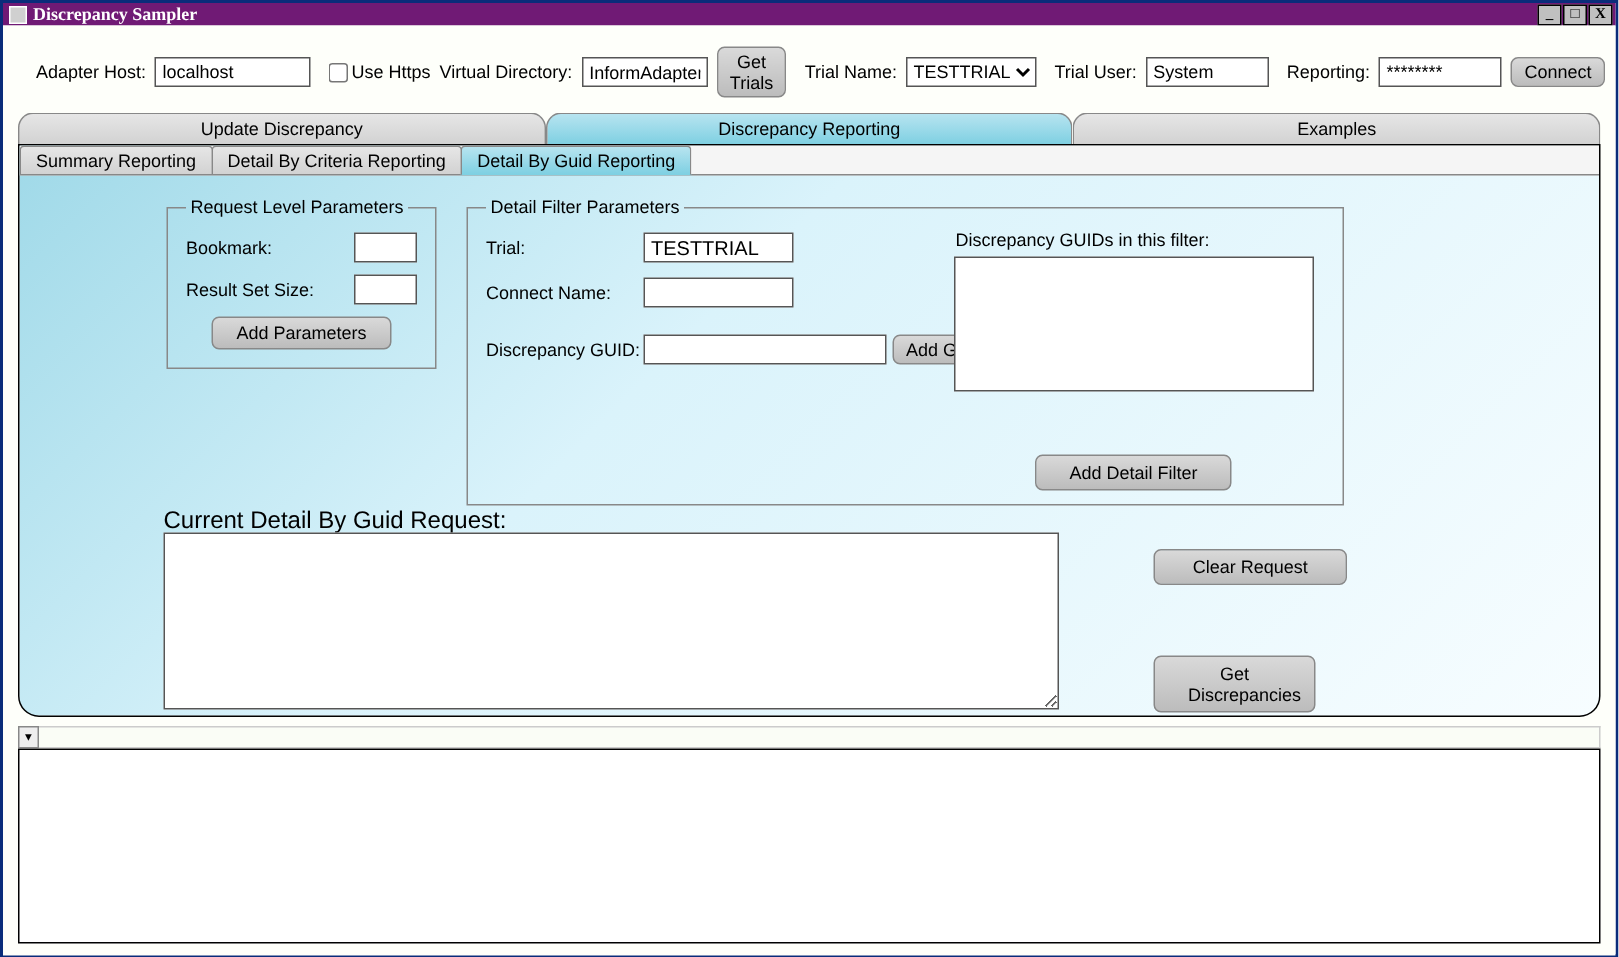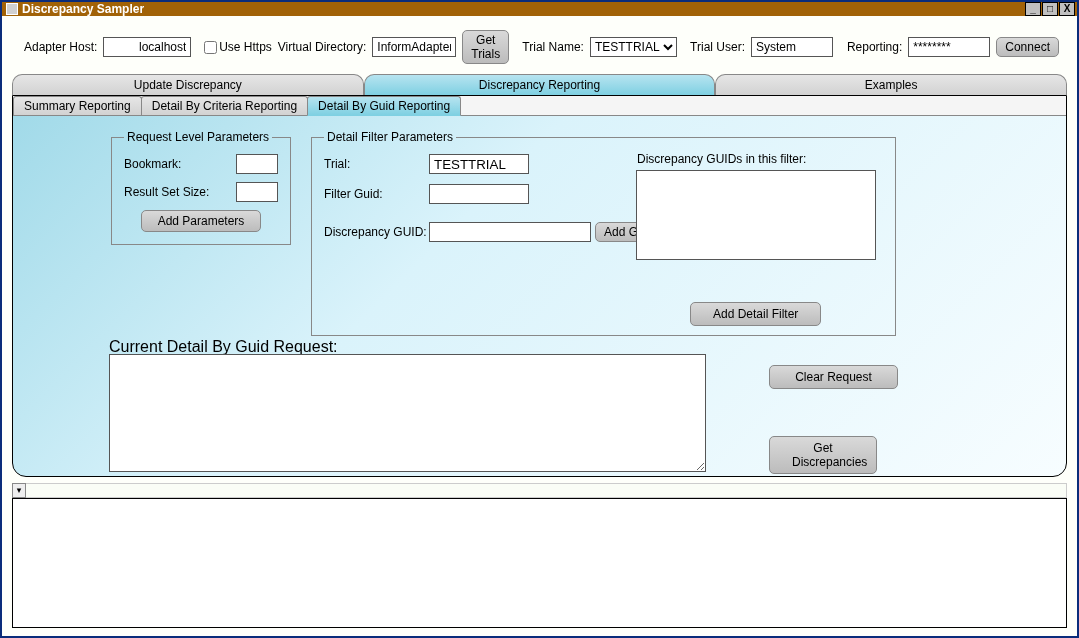--- a/index.html
+++ b/index.html
@@ -12,29 +12,30 @@
   }
   .window {
     width: 1079px;
     height: 638px;
     border: 2px solid #0a2c7a;
     background: #fff;
     display: flex;
     flex-direction: column;
   }
   .titlebar {
-    background: #a16207;
+    background: #701a75;
     color: #fff;
     height: 20px;
     display: flex;
     align-items: center;
     justify-content: space-between;
     padding: 0 2px 0 4px;
     font-weight: bold;
     font-size: 12px;
+    font-family: Liberation Serif, serif;
   }
   .titlebar-left { display: flex; align-items: center; gap: 4px; }
   .titlebar-icon {
     width: 12px; height: 12px;
     border: 1px solid #fff;
     background: #d0d0d0;
   }
   .window-controls { display: flex; gap: 0; }
   .window-controls .ctrl {
     width: 16px; height: 14px;
@@ -277,21 +278,21 @@
       <div class="ctrl">_</div>
       <div class="ctrl">□</div>
       <div class="ctrl">X</div>
     </div>
   </div>
 
   <div class="content-area">
 
     <div class="top-row">
       <label>Adapter Host:</label>
-      <input type="text" style="width: 88px; text-align: right;" value="localhost">
+      <input type="text" style="width: 104px;" value="localhost">
       <span style="width:4px"></span>
       <span class="chk">
         <input type="checkbox" style="">
         <label>Use Https</label>
       </span>
       <label>Virtual Directory:</label>
       <input type="text" style="width: 84px;" value="InformAdapter">
       <button class="btn">Get Trials</button>
       <span style="width:6px"></span>
       <label>Trial Name:</label>
@@ -339,21 +340,21 @@
           </fieldset>
 
           <fieldset class="grp detail-filter">
             <legend>Detail Filter Parameters</legend>
 
             <div class="lf">
               <label>Trial:</label>
               <input class="sm" type="text" value="TESTTRIAL" style="">
             </div>
             <div class="lf">
-              <label>Filter Guid:</label>
+              <label>Connect Name:</label>
               <input class="sm" type="text" value="" style="">
             </div>
             <div class="lf" style="margin-top:18px">
               <label>Discrepancy GUID:</label>
               <input class="lg" type="text" value="" style="">
               <button class="btn" style="margin-left:4px">Add Guid</button>
             </div>
 
             <div class="guid-list-label">Discrepancy GUIDs in this filter:</div>
             <div class="guid-list"></div>

